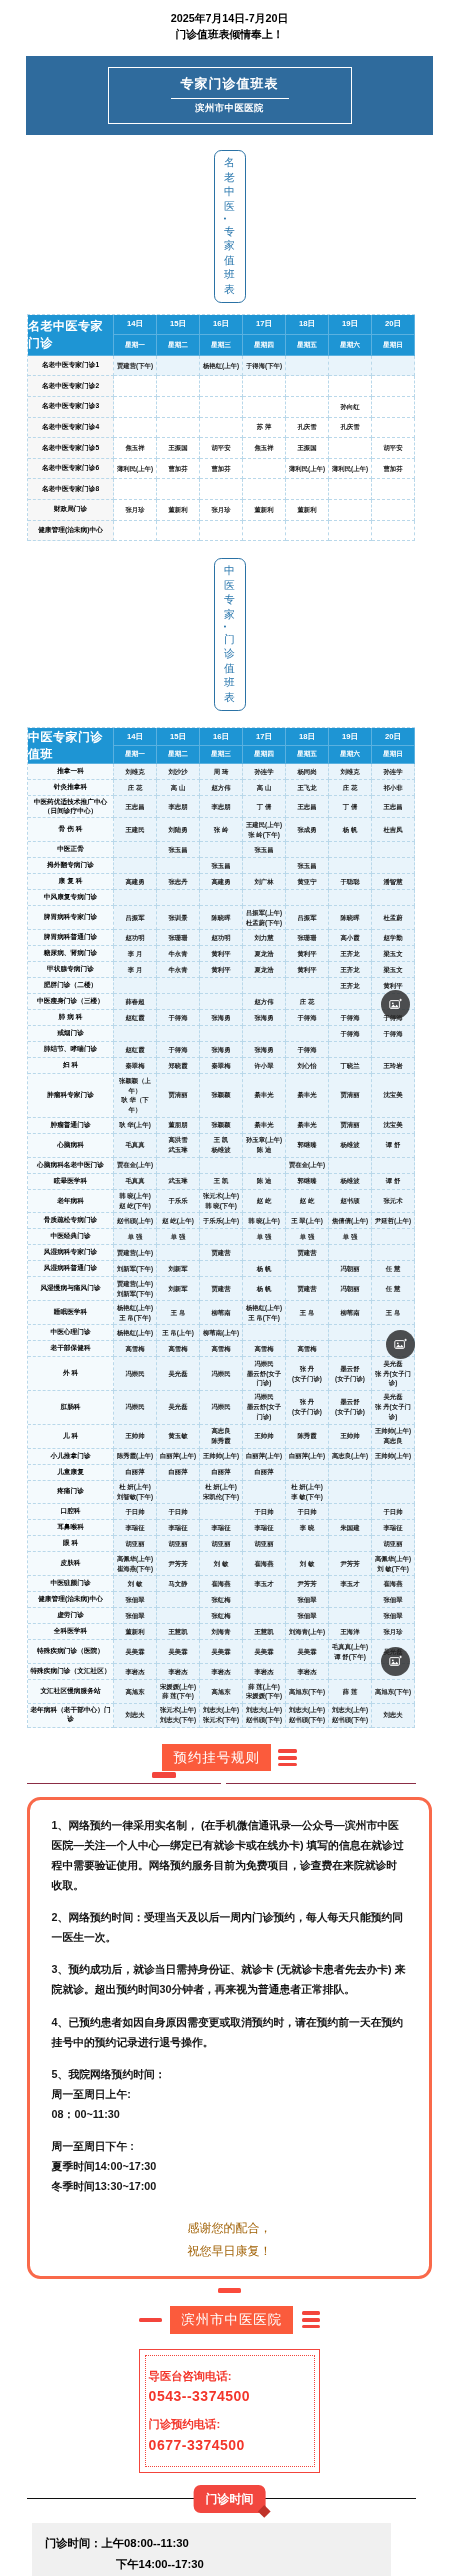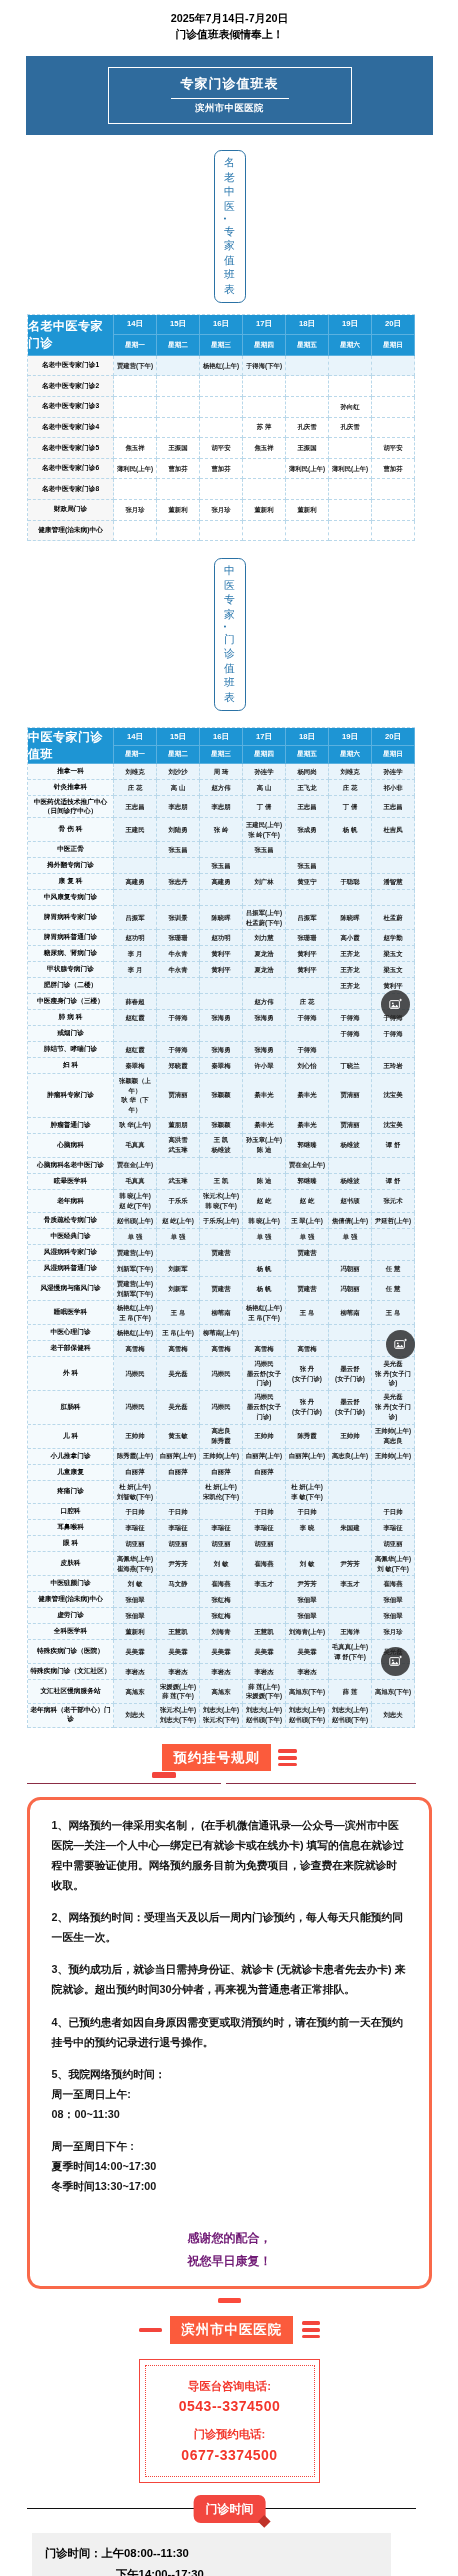--- a/index.html
+++ b/index.html
@@ -39,40 +39,40 @@
           border-right:0.5px dashed #b9d8ea;border-bottom:0.5px dashed #b9d8ea;
           font-weight:bold;white-space:pre-line;padding:1.5px 1px;}
   .c-label{font-size:6.7px;color:#000;background:#f7f7f7;}
   .c-cell{font-size:6.4px;color:#1b1b1b;background:#ffffff;line-height:1.55;}
   .t-row.tint .c-cell{background:#e9f4fb;}
   #t2 .c-label{background:#f4fafd;}
   .t1{margin-top:10.3px;}
   .t2{margin-top:16px;}
   
   .badge-row{margin-top:16.5px;display:flex;align-items:center;justify-content:center;gap:7.2px;}
-  .badge{background:#fb5b3c;color:#fff;font-weight:bold;font-size:13.4px;letter-spacing:1px;
+  .badge{background:#fb5b3c;color:#fff;font-weight:normal;font-size:13.4px;letter-spacing:1px;
          padding:4.6px 11.3px;}
   .hamburger{display:flex;flex-direction:column;gap:3.1px;}
   .hamburger i{display:block;width:18.5px;height:3.6px;background:#f3453c;border-radius:1.5px;}
   .dash{width:23px;height:4.6px;background:#f3453c;border-radius:1.5px;}
   .rules-deco{position:relative;height:17.5px;}
   .rules-deco .dash-single{position:absolute;left:152px;top:1px;width:24px;height:5.2px;background:#f3453c;border-radius:1.5px;}
   .rules-deco .mline-l{position:absolute;left:27px;top:11.3px;width:194px;height:1px;background:#8b2d45;}
   .rules-deco .mline-r{position:absolute;left:226px;top:11.3px;width:190px;height:1px;background:#8b2d45;}
   
   .rules-box{margin:8.2px 27px 0 27px;border:3.1px solid #f9694a;border-radius:13.4px;
              padding:15.5px 21.6px 13.4px 21.6px;min-height:340px;}
   .rule-p{font-size:10.8px;line-height:1.85;margin:0 0 12.4px 0;white-space:pre-line;font-weight:bold;color:#151515;}
-  .thanks{color:#701a75;font-weight:bold;font-size:12px;text-align:center;line-height:1.9;margin-top:30px;}
+  .thanks{color:#a16207;font-weight:normal;font-size:12px;text-align:center;line-height:1.9;margin-top:20px;}
   
   .red-dash-center{width:23px;height:4.6px;background:#fa4b3c;border-radius:1.5px;margin:9.3px auto 0 auto;}
   .hospital-row{margin-top:13.4px;display:flex;align-items:center;justify-content:center;gap:8.2px;}
   
   .phone-box{width:170px;margin:15.5px auto 0 auto;border:1px solid #f3453c;padding:4.6px;}
-  .phone-inner{border:0.5px dotted #f3453c;padding:11.3px 3.1px;text-align:center;color:#f3362b;font-weight:bold;}
+  .phone-inner{border:0.5px dotted #f3453c;padding:11.3px 3.1px;text-align:left;color:#f3362b;font-weight:bold;}
   .phone-label{font-size:11.3px;margin-top:2.1px;}
   .phone-num{font-size:14px;margin:4.1px 0 13.4px 0;letter-spacing:0.5px;}
   .phone-num.last{margin-bottom:2.1px;}
   
   .line-wrap{position:relative;height:27px;margin-top:12.4px;}
   .black-line{position:absolute;left:27px;right:43px;top:13px;height:1.5px;background:#101010;}
   .ribbon{position:absolute;left:50%;transform:translateX(-50%);top:0;background:#f2473f;color:#fff;
           font-weight:bold;font-size:12px;padding:5.7px 12.4px;border-radius:7px;z-index:2;}
   .ribbon::after{content:"";position:absolute;right:-3.1px;bottom:-3.1px;width:9.3px;height:9.3px;
           background:#c03229;transform:rotate(45deg);z-index:-1;}

